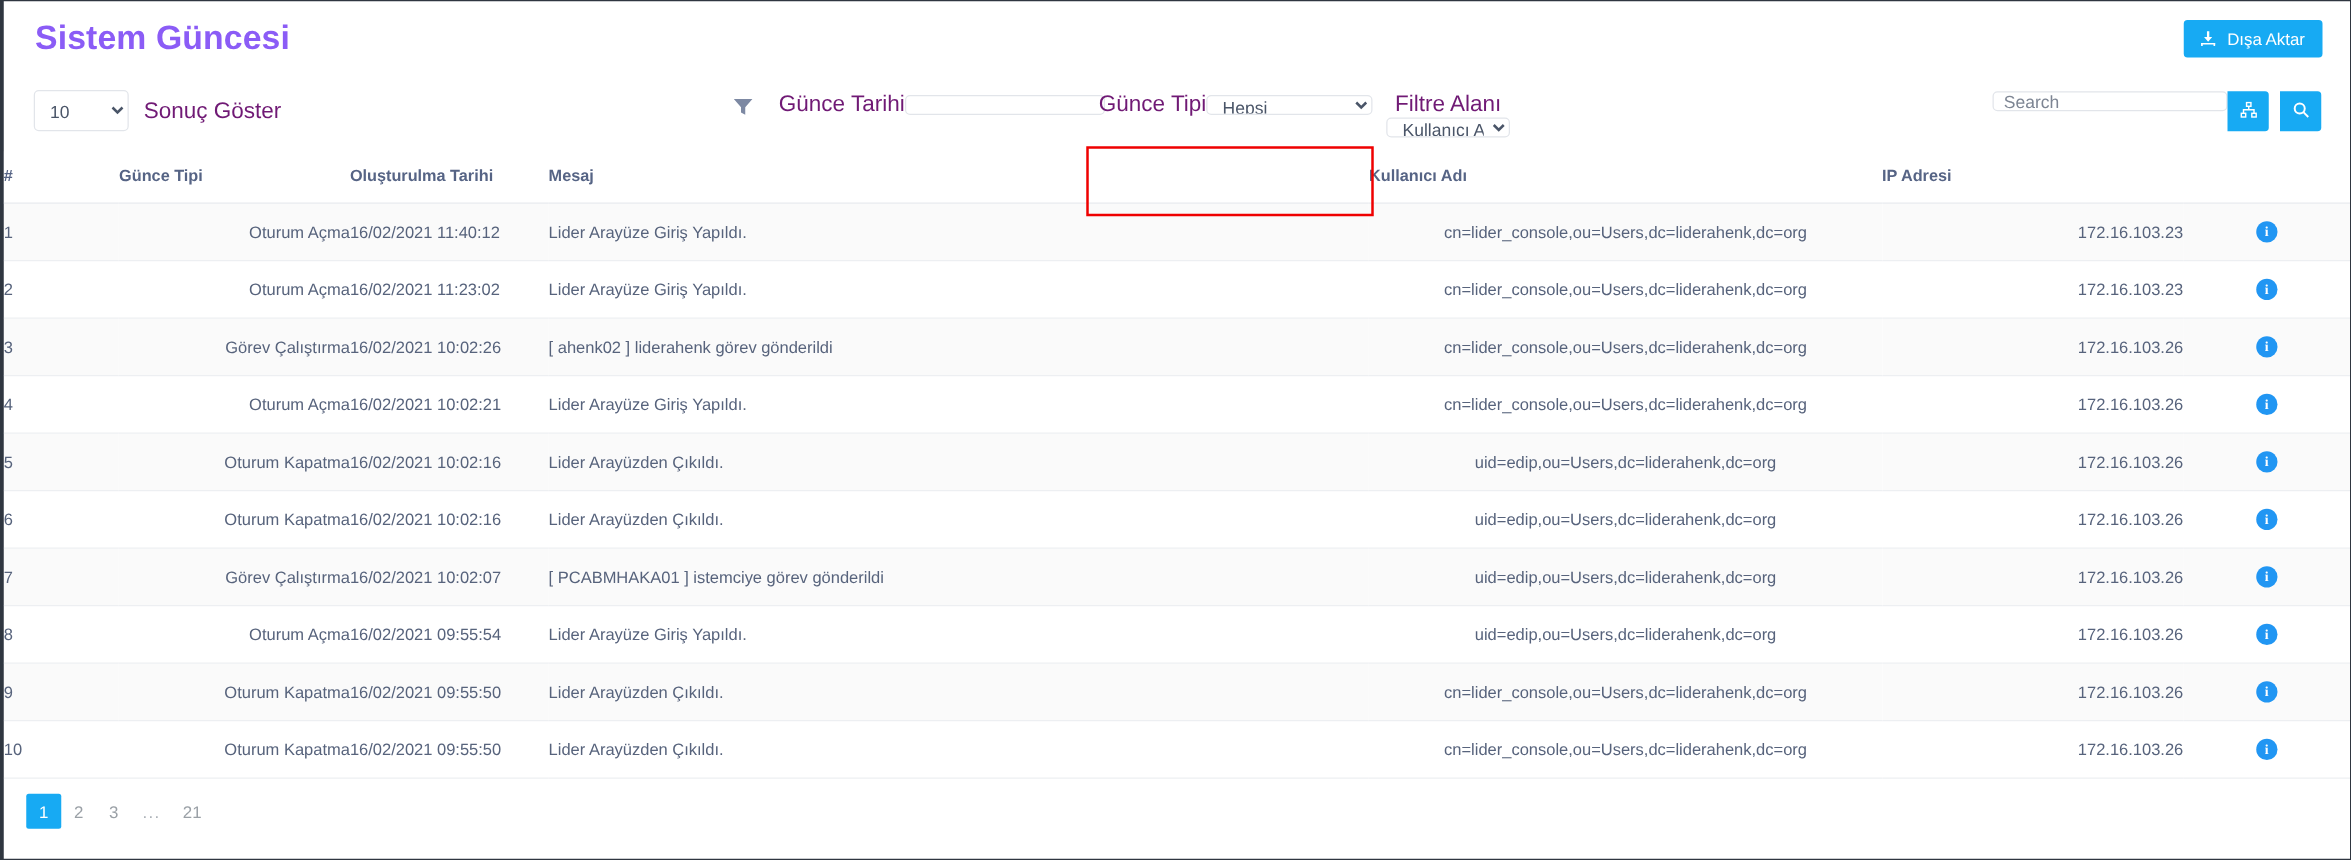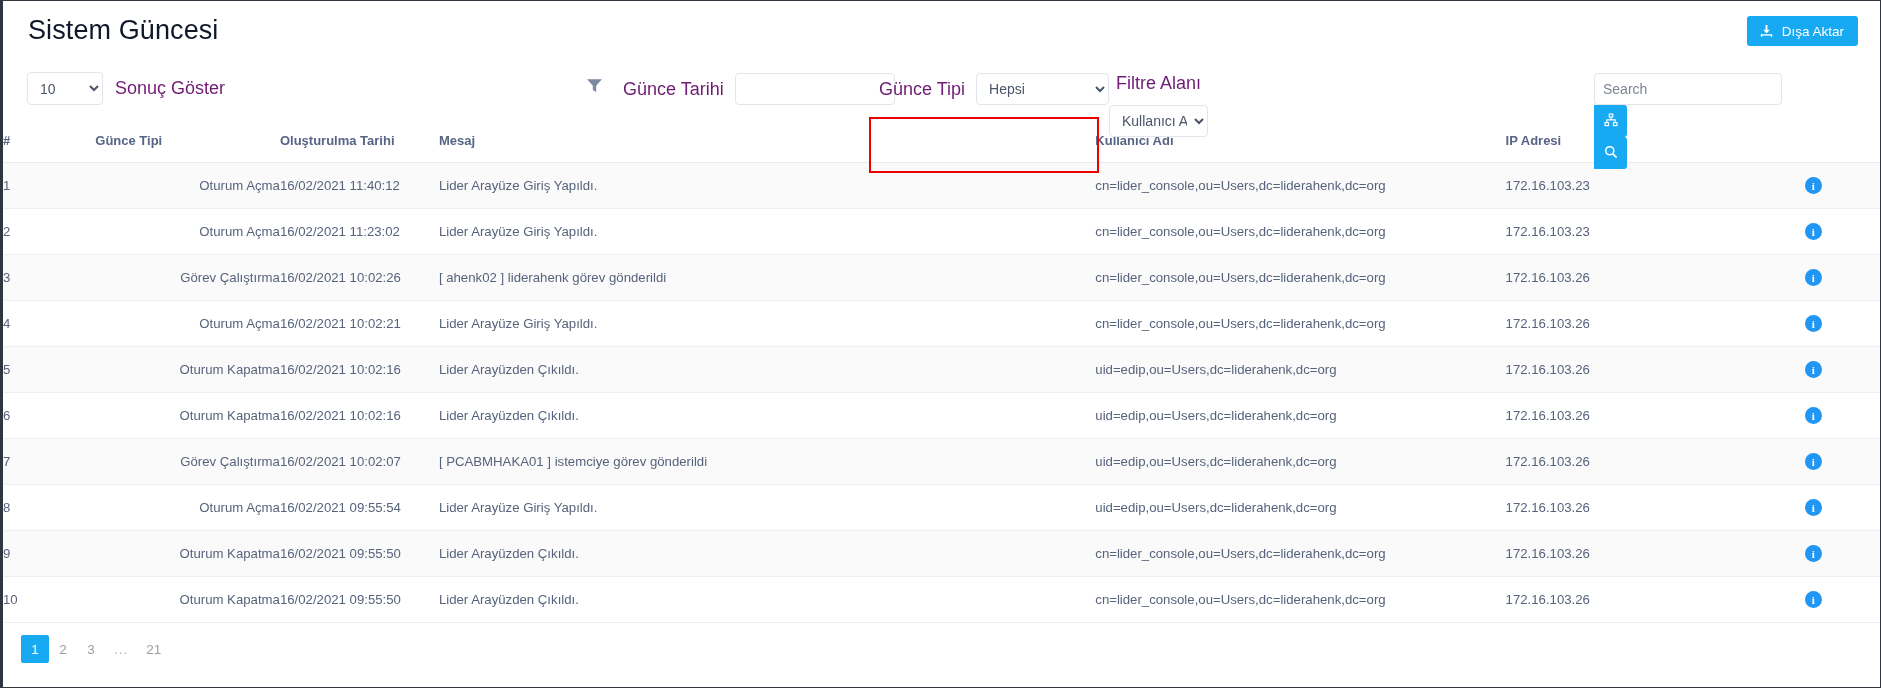--- a/index.html
+++ b/index.html
@@ -21,22 +21,22 @@
 
   
   .header-row {
     position: relative;
     height: 62px;
   }
   .page-title {
     position: absolute;
     left: 25px; top: 14px;
     font-size: 27px;
-    color: #0f172a;
-    font-weight: 400;
+    color: #8b5cf6;
+    font-weight: 700;
     letter-spacing: .1px;
   }
   .export-btn {
     position: absolute;
     right: 22px; top: 15px;
     height: 30px;
     background: #17aaf3;
     color: #fff;
     border: none;
     border-radius: 3px;
@@ -62,31 +62,31 @@
     position: absolute; left: 24px; top: 9px;
     display: flex; align-items: center; gap: 12px;
   }
   select.styled, input.styled {
     font-family: "Liberation Sans", sans-serif;
     font-size: 14px;
     color: #4a5568;
     border: 1px solid #e2e5ea;
     border-radius: 4px;
     background: #fff;
-    height: 32px;
+    height: 16px;
     padding: 0 8px;
     outline: none;
   }
   select.styled { padding-right: 4px; cursor: pointer; }
   #rows-select { width: 76px; height: 33px; }
 
   .filter-group {
     position: absolute;
     top: 10px;
-    display: flex; align-items: center; gap: 11px;
+    display: flex; align-items: center; 
   }
   .g-funnel { left: 583px; top: 14px; }
   .g-date   { left: 620px; }
   .g-type   { left: 876px; }
   .g-field  { left: 1106px; flex-direction: column; }
 
   .date-input { width: 160px; height: 32px; }
   #type-select { width: 133px; }
   #field-select { width: 99px; }
 
@@ -96,21 +96,21 @@
     width: 230px; height: 56px;
     border: 2px solid #ef0000;
     pointer-events: none;
   }
 
   .funnel { color: #7d89a3; }
 
   .search-group {
     position: absolute;
     left: 1591px; top: 10px;
-    display: flex; align-items: stretch; flex-direction: column;
+    display: flex; align-items: stretch;
   }
   .search-input {
     width: 188px; height: 32px;
     border-radius: 3px 0 0 3px;
     border-right: none;
     font-size: 13.5px;
     color: #55606f;
   }
   .search-input::placeholder { color: #7d8593; }
   .icon-btn {
@@ -149,22 +149,22 @@
     overflow: hidden;
     text-overflow: ellipsis;
   }
   table.log tbody tr:nth-child(odd) { background: #fafafa; }
   table.log tbody tr:nth-child(even) { background: #ffffff; }
 
   .c-idx   { width: 90px;  padding-left: 0; text-align: left; }
   .c-type  { width: 180px; text-align: right; }
   .c-date  { width: 155px; }
   .c-msg   { width: 640px; }
-  .c-user  { width: 400px; }
-  .c-ip    { width: 235px; }
+  .c-user  { width: 400px; text-align: center; }
+  .c-ip    { width: 235px; text-align: right; }
   .c-act   { width: 130px; text-align: center; }
 
   td.c-idx, th.c-idx { padding-left: 46px; }
   th.c-type, td.c-type { padding-left: 0px; }
   th.c-date, td.c-date { padding-left: 0px; }
   th.c-msg,  td.c-msg  { padding-left: 0px; }
   th.c-user, td.c-user { padding-left: 0px; }
   th.c-ip,   td.c-ip   { padding-left: 0px; }
 
   .info-icon {

